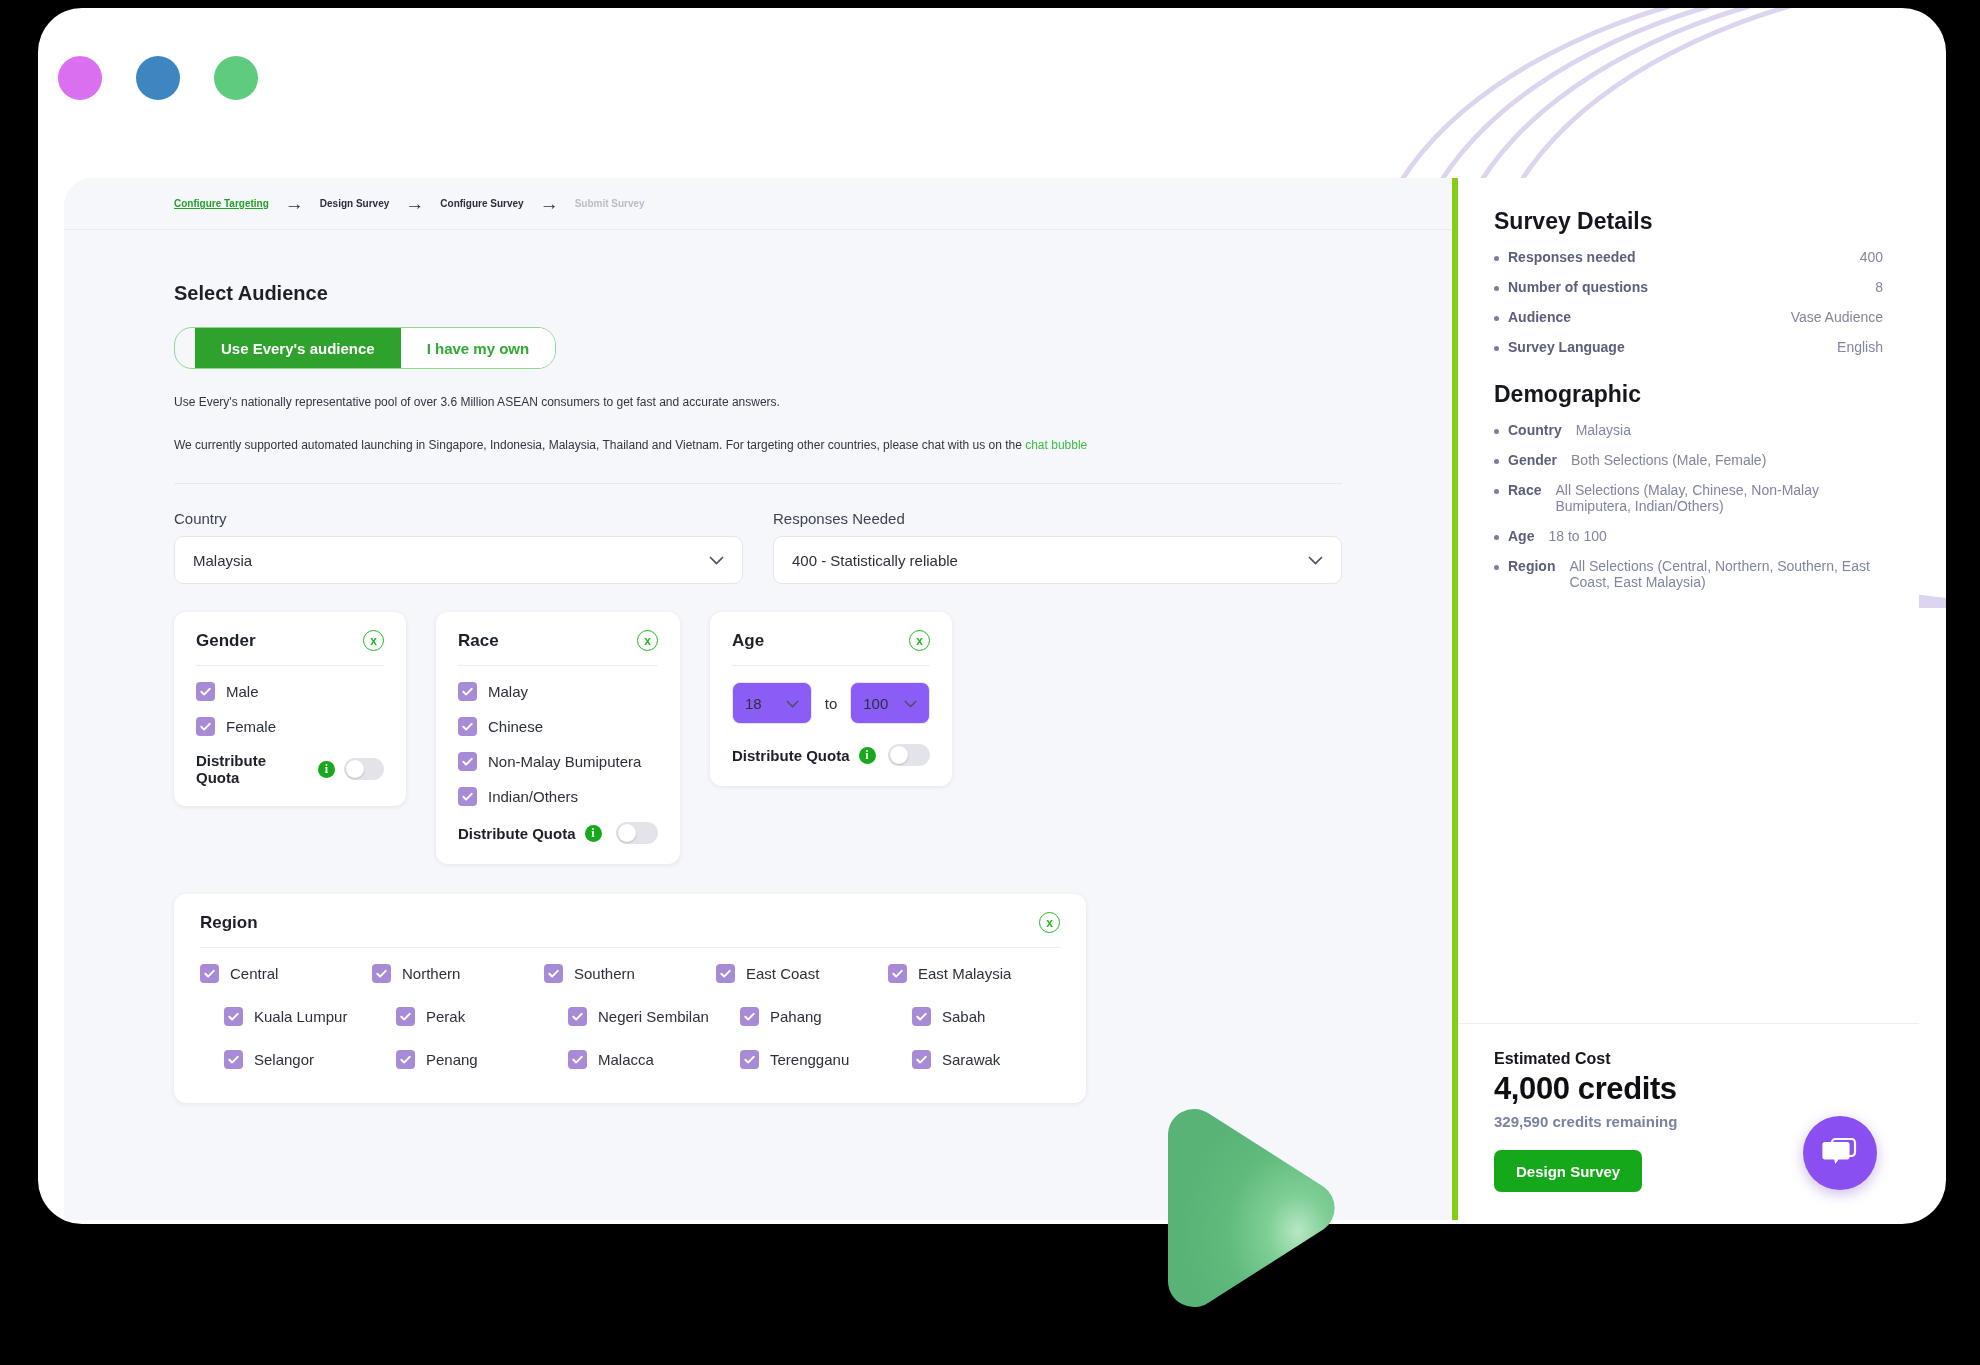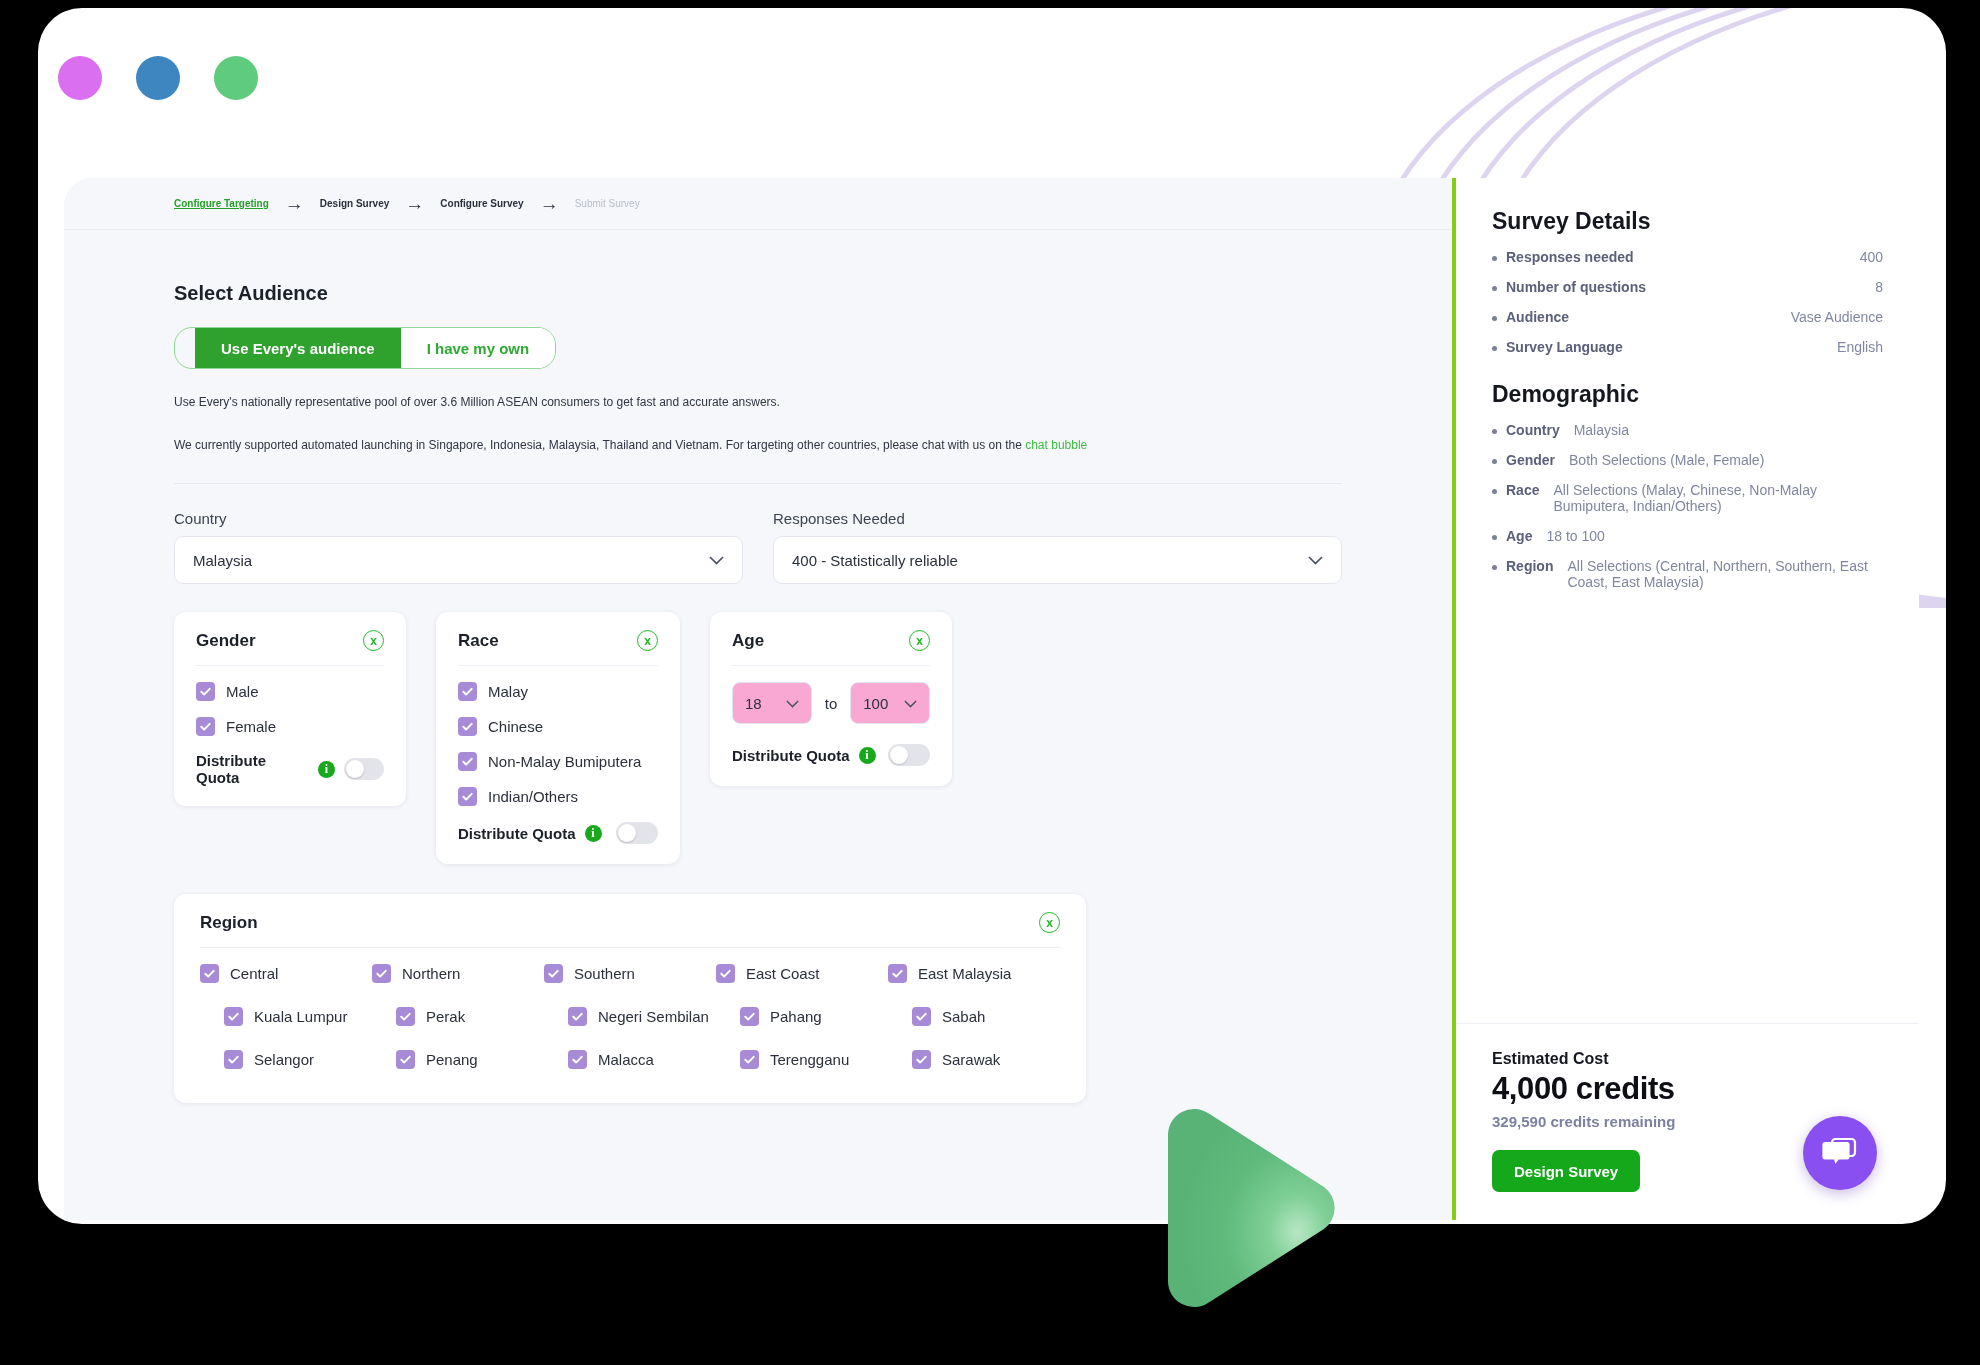--- a/index.html
+++ b/index.html
@@ -94,21 +94,21 @@
   }
   #crumbs {
     height: 52px;
     display: flex; align-items: center; gap: 16px;
     padding-left: 110px;
     border-bottom: 1px solid #e9ebf1;
     background: #f6f7fb;
   }
   .crumb { font-size: 10px; font-weight: 700; color: #2a2f3d; }
   .crumb.active { color: #23a026; text-decoration: underline; }
-  .crumb.muted { color: #b9bdc8; font-weight: 400; }
+  .crumb.muted { color: #b9bdc8; font-weight: 700; }
   .crumb-arrow { color: #2a2f3d; font-size: 19px; line-height: 1; }
 
   #scroll-area {
     flex: 1; overflow: hidden; padding: 24px 110px 0 110px;
   }
   #page-title { font-size: 26px; font-weight: 800; color: #1ab91e; margin-top: 12px; }
   #section-title { font-size: 20px; font-weight: 700; color: #1c2029; margin-top: 28px; }
 
   
   #seg {
@@ -193,21 +193,21 @@
   }
   .toggle .knob {
     position: absolute; left: 2px; top: 2px;
     width: 18px; height: 18px; border-radius: 50%; background: #fff;
     box-shadow: 0 1px 2px rgba(0,0,0,.18);
   }
 
   
   .age-row { display: flex; align-items: center; gap: 13px; margin-bottom: 20px; }
   .age-sel {
-    width: 84px; height: 42px; background: #f9a8d4;
+    width: 84px; height: 42px; background: #8b5cf6;
     border: 1px solid #e3e6ee; border-radius: 8px;
     display: flex; align-items: center; justify-content: space-between;
     padding: 0 12px; font-size: 15px; color: #2b303c; cursor: pointer;
   }
   .age-to { font-size: 15px; color: #2b303c; }
 
   
   #region-card {
     margin-top: 30px;
     background: #fff; border-radius: 12px;
@@ -217,21 +217,21 @@
   }
   #region-grid { display: grid; grid-template-columns: repeat(5, 1fr); row-gap: 0; }
   .region-col { display: flex; flex-direction: column; }
   .region-head { margin-bottom: 24px; }
   .region-sub { margin-left: 24px; margin-bottom: 24px; }
 
   
   #right-col {
     flex: 1;
     background: #ffffff;
-    border-left: 4px solid #84cc16;
+    border-left: 6px solid #84cc16;
     display: flex; flex-direction: column;
     min-height: 0;
   }
   #right-top { flex: 1; padding: 30px 36px 0 36px; overflow: hidden; }
   .panel-h { font-size: 23px; font-weight: 800; color: #14171e; }
   .panel-h.second { margin-top: 26px; }
   .kv {
     display: flex; align-items: flex-start; gap: 9px;
     margin-top: 14px; font-size: 14px;
   }

